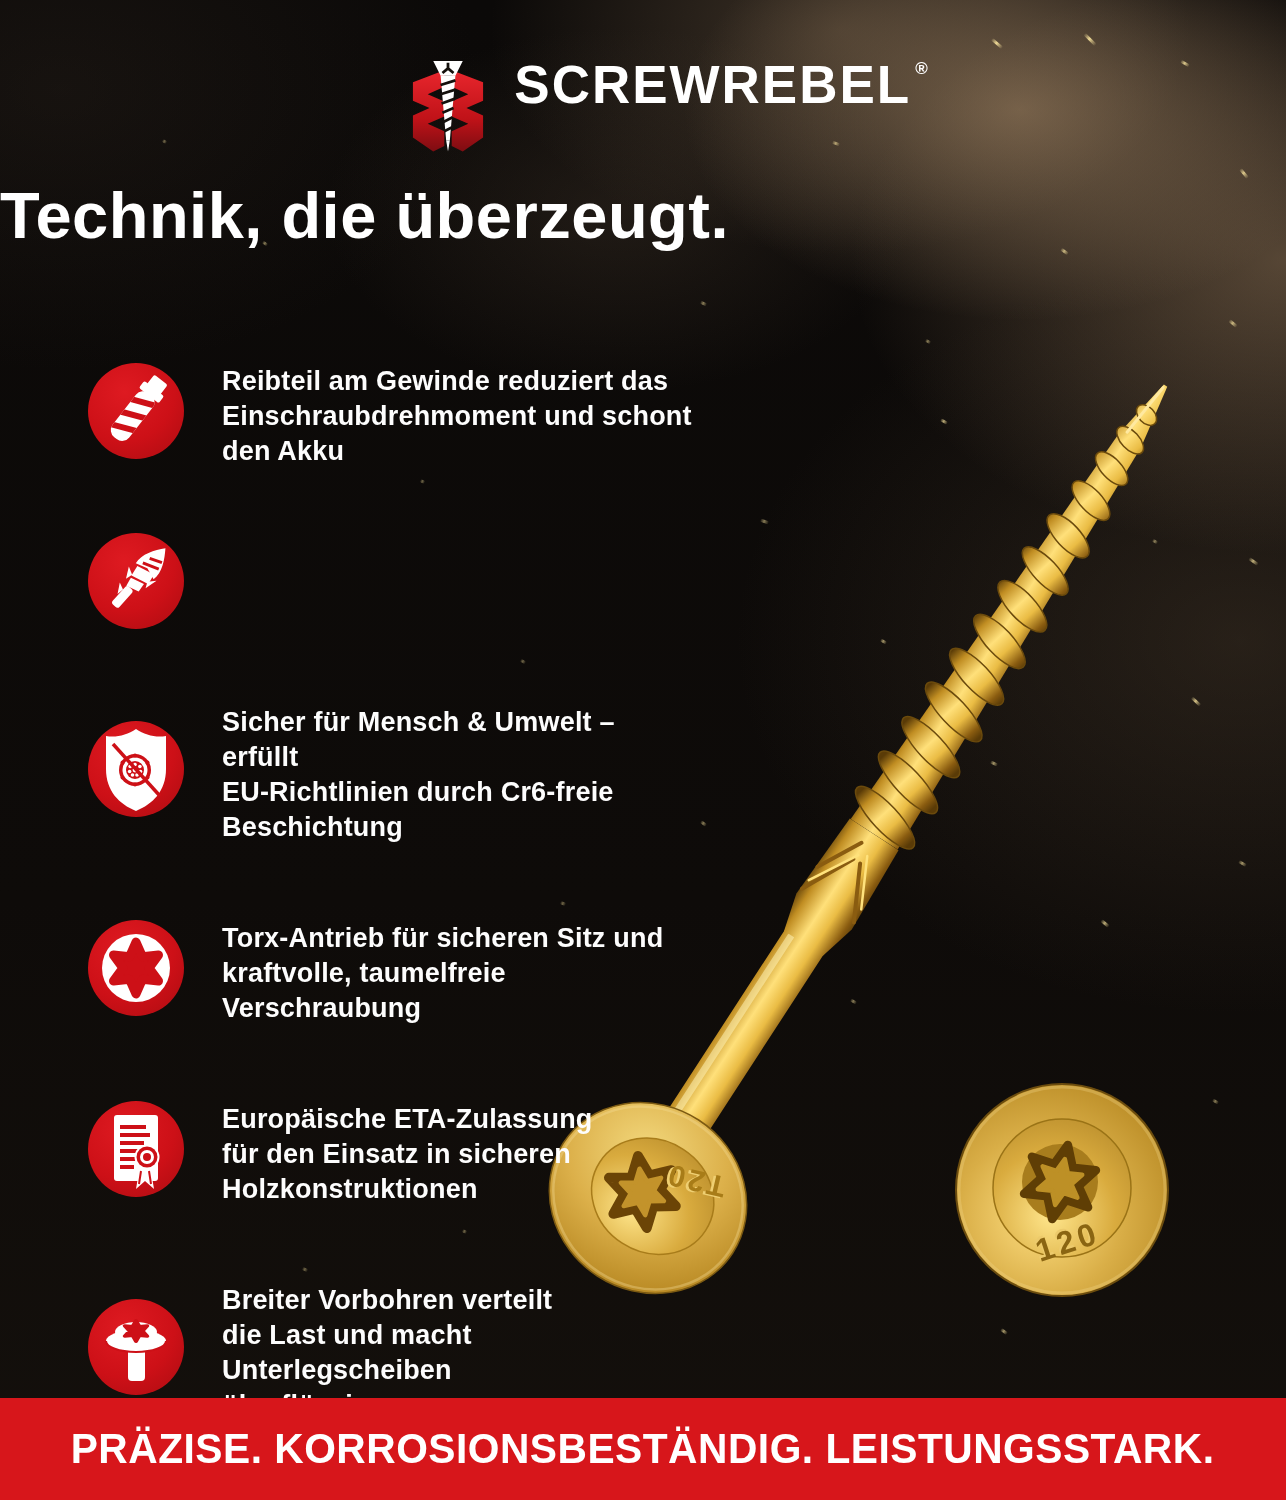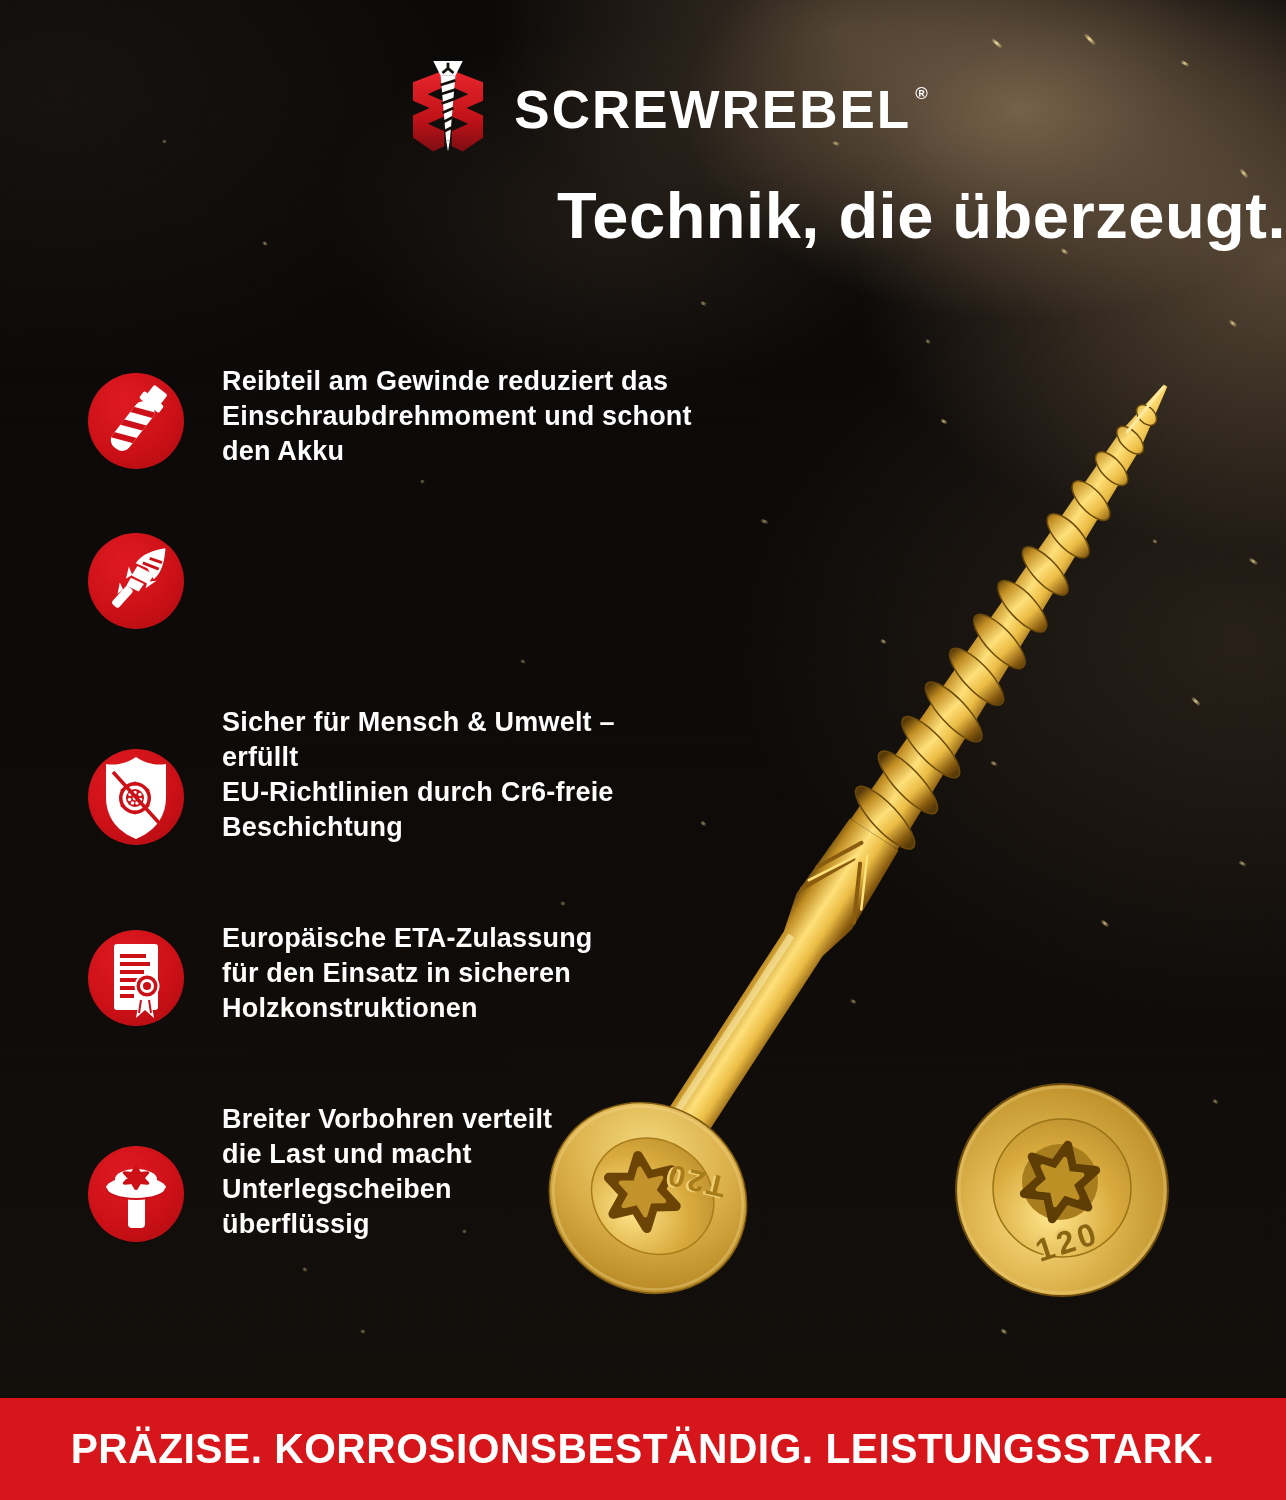--- a/index.html
+++ b/index.html
@@ -12,28 +12,28 @@
     background:
       radial-gradient(480px 300px at 1020px 110px, rgba(168,138,104,.60), rgba(168,138,104,0) 70%),
       radial-gradient(620px 420px at 1286px 260px, rgba(148,120,90,.55), rgba(148,120,90,0) 70%),
       radial-gradient(500px 320px at 840px 30px, rgba(122,100,76,.45), rgba(122,100,76,0) 70%),
       radial-gradient(700px 520px at 1240px 640px, rgba(96,78,58,.32), rgba(96,78,58,0) 72%),
       radial-gradient(420px 260px at 620px 210px, rgba(88,72,56,.28), rgba(88,72,56,0) 70%),
       radial-gradient(600px 400px at 60px 90px, rgba(58,47,38,.25), rgba(58,47,38,0) 70%);
   }
   .spark{position:absolute;height:3px;border-radius:2px;pointer-events:none;
     background:linear-gradient(90deg, rgba(255,233,160,0), #ffe9a0 45%, rgba(255,233,160,0));}
-  .brand{position:absolute;top:58px;left:0;right:0;display:flex;justify-content:center;align-items:center;gap:18px;padding-left:44px;}
+  .brand{position:absolute;top:58px;left:0;right:0;display:flex;justify-content:center;align-items:flex-start;gap:18px;padding-left:44px;}
   .brand-name{font-size:53px;font-weight:bold;letter-spacing:2px;display:flex;align-items:flex-start;line-height:1;}
   .brand-name sup{font-size:17px;font-weight:bold;margin-top:2px;margin-left:4px;}
-  .tagline{position:absolute;top:180px;left:0;right:0;margin:0;text-align:right;
+  .tagline{position:absolute;top:180px;left:0;right:0;margin:0;text-align:left;
     font-size:65px;line-height:1.1;font-weight:bold;letter-spacing:.5px;}
   .features{position:absolute;left:88px;top:352px;width:610px;margin:0;padding:0;list-style:none;
     display:flex;flex-direction:column;gap:64px;z-index:3;}
-  .feature{display:flex;align-items:flex-end;gap:38px;}
+  .feature{display:flex;align-items:center;gap:38px;}
   .badge{flex:0 0 96px;width:96px;height:96px;border-radius:50%;
     background:radial-gradient(circle at 38% 30%, #de1a21 0%, #cd1017 55%, #ab0c11 100%);
     display:flex;align-items:center;justify-content:center;}
   .badge svg{display:block;}
   .ftext{margin:12px 0 0;font-size:27px;line-height:35px;font-weight:bold;letter-spacing:.2px;
     white-space:pre-line;color:#fdfdfd;}
   .screw-photo{position:absolute;left:0;top:0;z-index:1;pointer-events:none;}
   .banner{position:absolute;left:0;right:0;bottom:0;height:102px;background:#d7161b;z-index:4;
     display:flex;align-items:center;justify-content:center;}
   .banner-text{font-size:42px;font-weight:bold;letter-spacing:.5px;transform:scaleX(.97);color:#fff;}
@@ -254,20 +254,31 @@
               <circle cx="34.5" cy="41.5" r="2"></circle>
           </g>
           <path d="M25,23 L72,75" stroke="#cd1017" stroke-width="3.5"></path>
         </svg>
       </span>
       <p class="ftext">Sicher für Mensch &amp; Umwelt – erfüllt
 EU-Richtlinien durch Cr6-freie
 Beschichtung</p>
     </li>
 
+    <li class="feature">
+      <span class="badge">
+        <svg width="96" height="96" viewBox="0 0 96 96">
+          <circle cx="48" cy="48" r="34" fill="#fff"></circle>
+          <path transform="translate(48,48)" d="M0,-26 L6.5,-11.3 L22.5,-13 L13,0 L22.5,13 L6.5,11.3 L0,26 L-6.5,11.3 L-22.5,13 L-13,0 L-22.5,-13 L-6.5,-11.3 Z" fill="#cd1017" stroke="#cd1017" stroke-width="9" stroke-linejoin="round"></path>
+        </svg>
+      </span>
+      <p class="ftext">Torx-Antrieb für sicheren Sitz und
+kraftvolle, taumelfreie
+Verschraubung</p>
+    </li>
 
     <li class="feature">
       <span class="badge">
         <svg width="96" height="96" viewBox="0 0 96 96">
           <rect x="26" y="14" width="44" height="66" rx="3" fill="#fff"></rect>
           <g fill="#cd1017">
             <rect x="32" y="24" width="26" height="4"></rect>
               <rect x="32" y="32" width="30" height="4"></rect>
             <rect x="32" y="40" width="24" height="4"></rect>
               <rect x="32" y="48" width="20" height="4"></rect>

